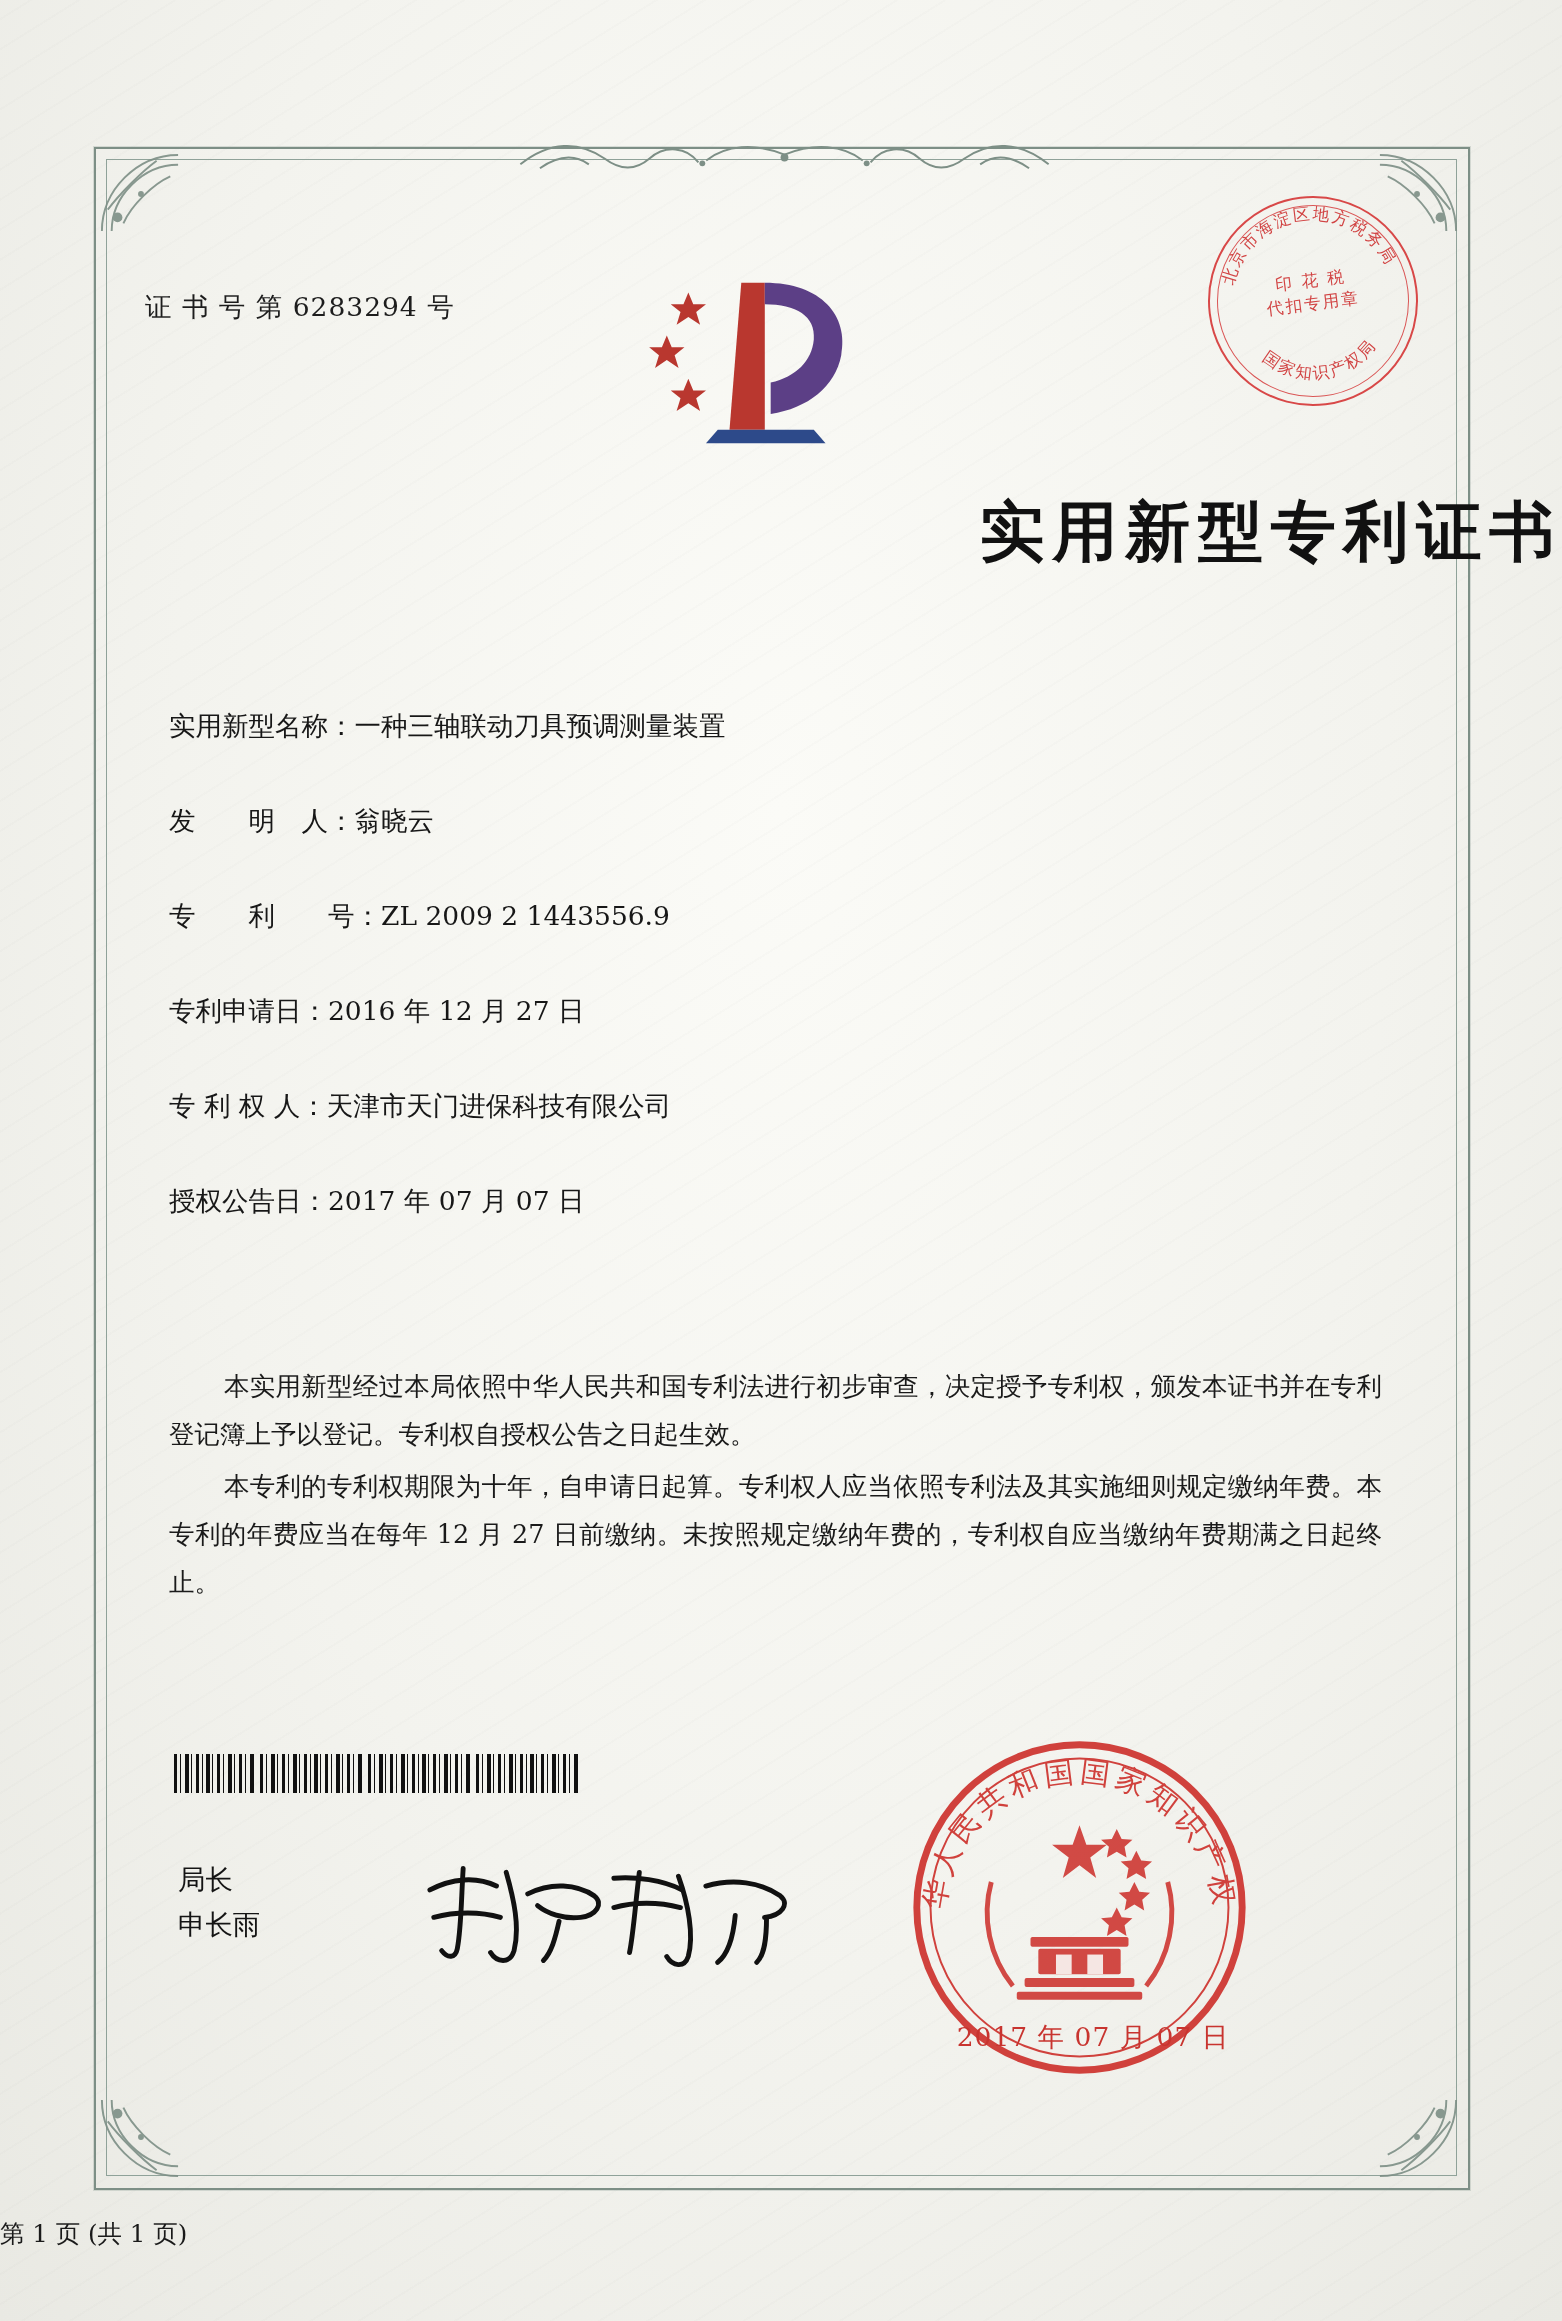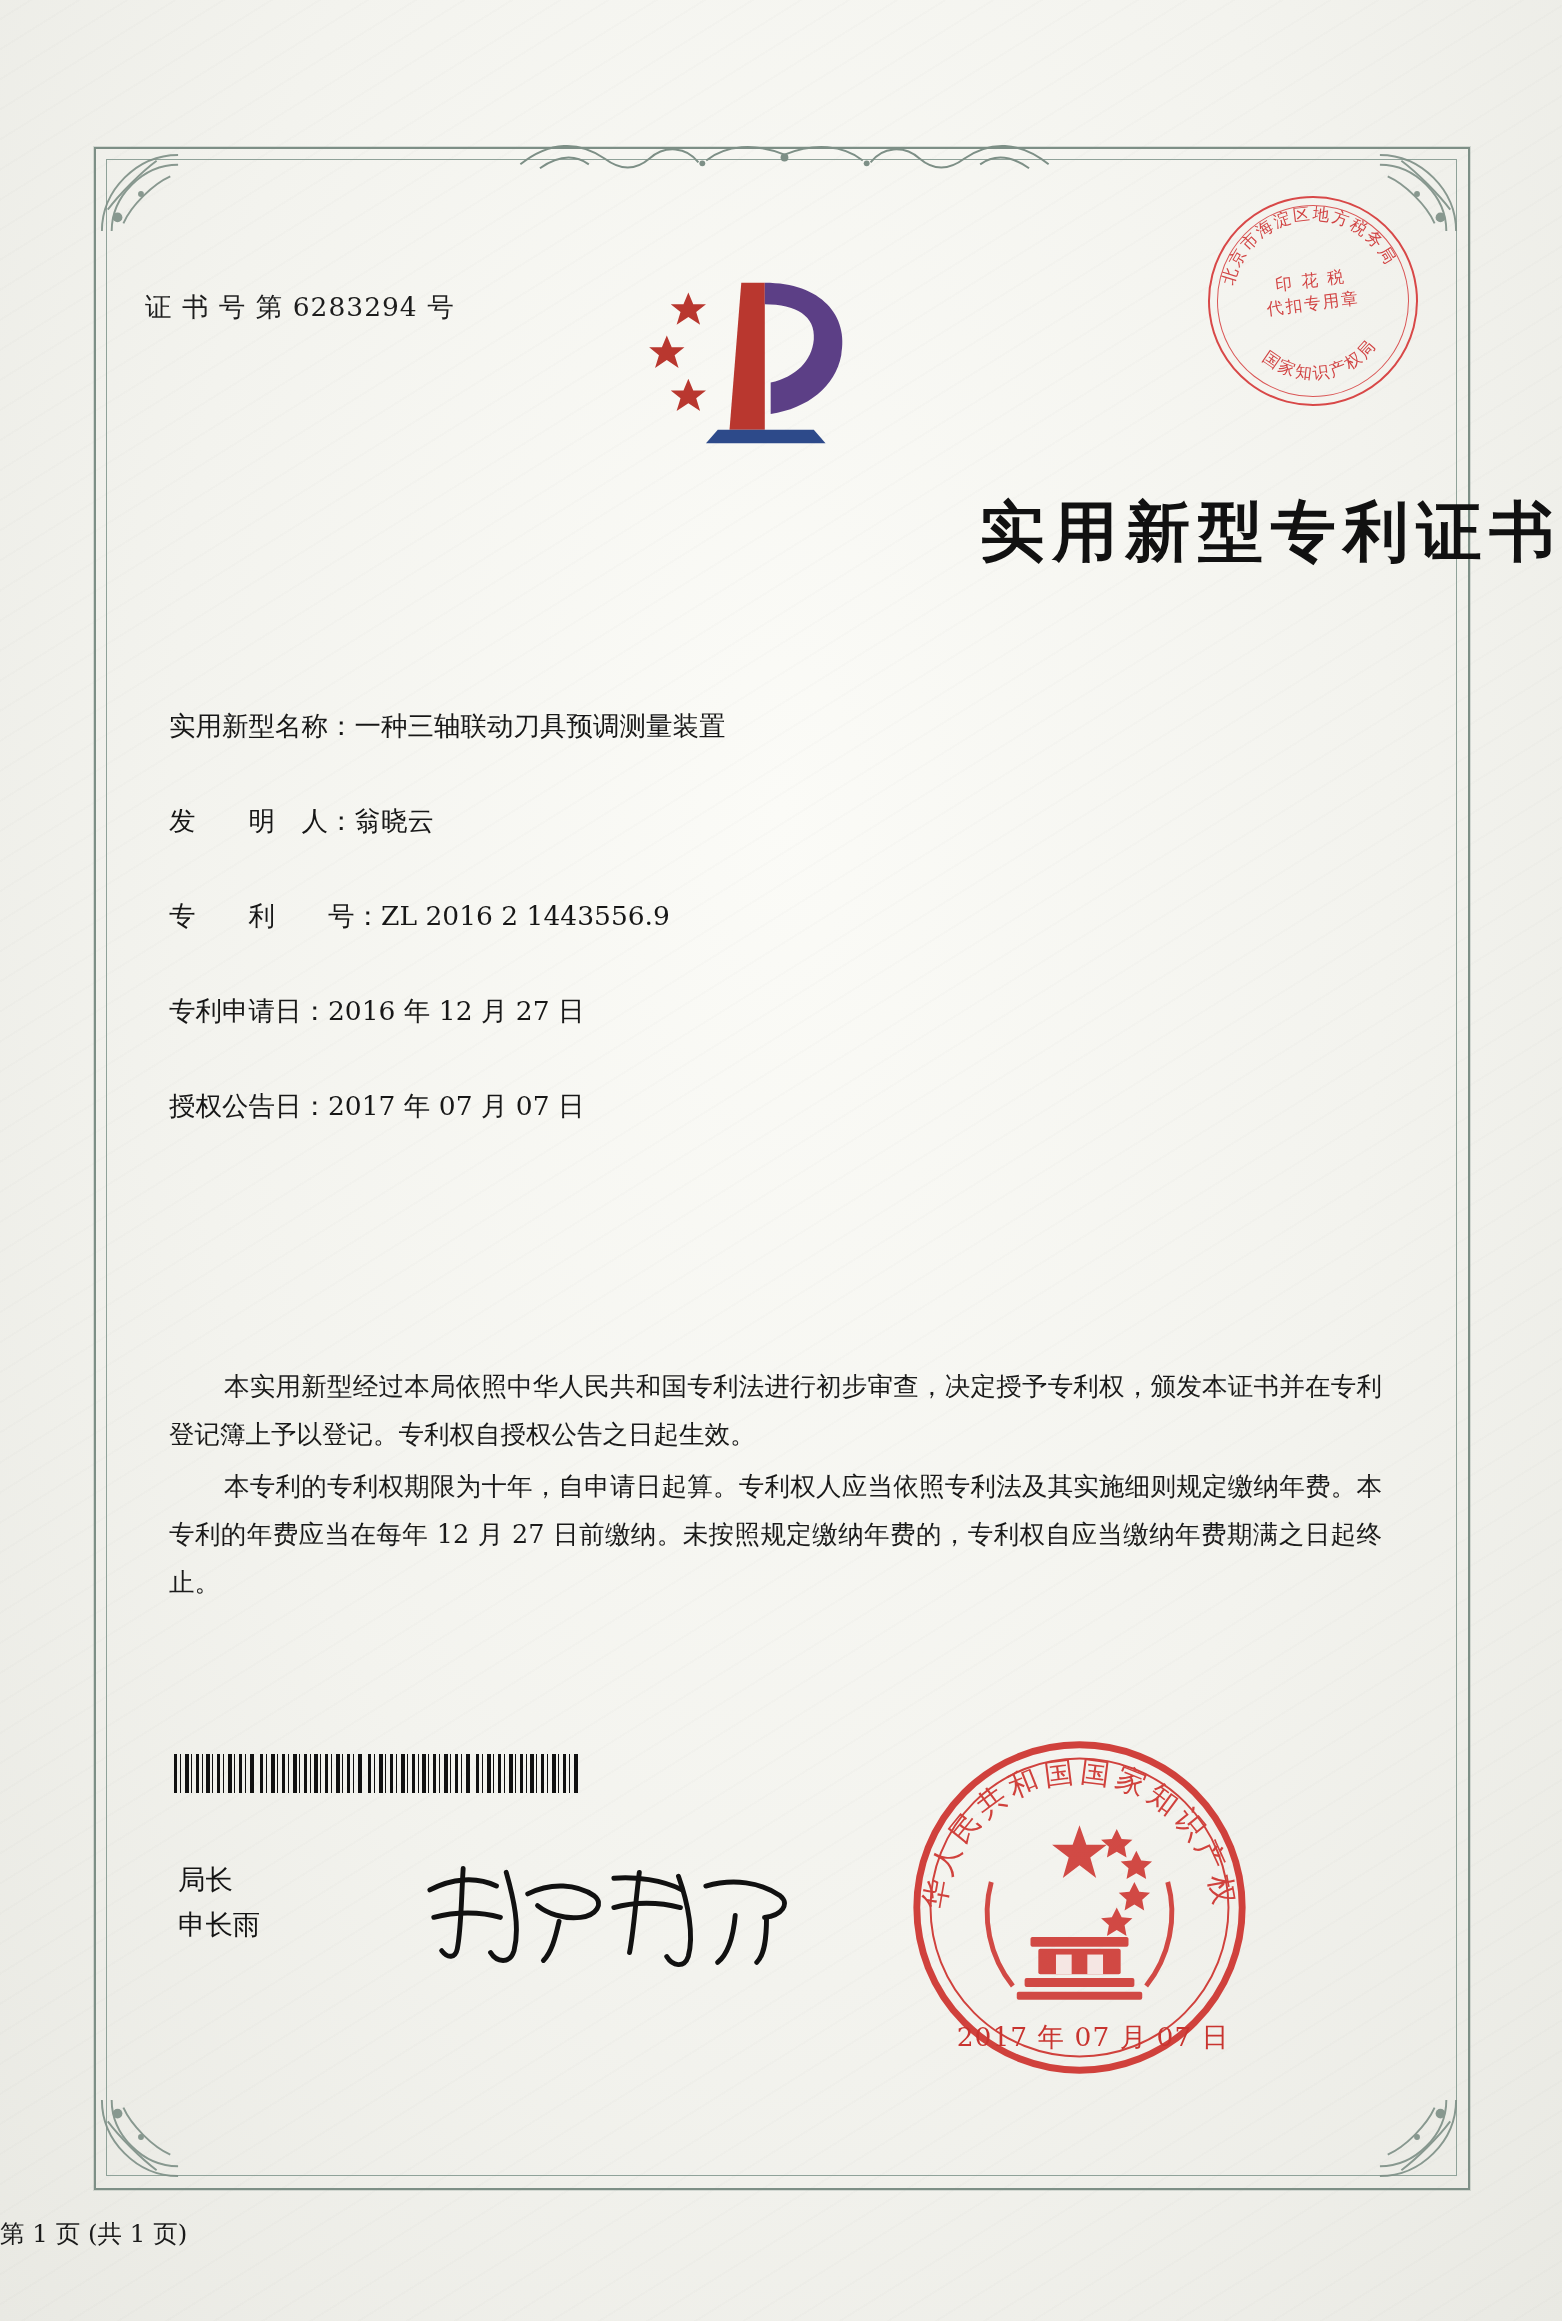--- a/index.html
+++ b/index.html
@@ -252,24 +252,27 @@
   <div class="title">实用新型专利证书</div>
 
   <div class="fields">
     <div class="field">
       <span class="lbl">实用新型名称：</span><span class="val">一种三轴联动刀具预调测量装置</span>
     </div>
     <div class="field">
       <span class="lbl">发　　明　人：</span><span class="val">翁晓云</span>
     </div>
     <div class="field">
-      <span class="lbl">专　　利　　号：</span><span class="val">ZL 2016 2 1443556.9</span>
+      <span class="lbl">专　　利　　号：</span><span class="val">ZL 2009 2 1443556.9</span>
     </div>
     <div class="field">
       <span class="lbl">专利申请日：</span><span class="val">2016 年 12 月 27 日</span>
+    </div>
+    <div class="field">
+      <span class="lbl">专 利 权 人：</span><span class="val">天津市天门进保科技有限公司</span>
     </div>
     <div class="field">
       <span class="lbl">授权公告日：</span><span class="val">2017 年 07 月 07 日</span>
     </div>
   </div>
 
   <div class="paras">
     <p>本实用新型经过本局依照中华人民共和国专利法进行初步审查，决定授予专利权，颁发本证书并在专利登记簿上予以登记。专利权自授权公告之日起生效。</p>
     <p>本专利的专利权期限为十年，自申请日起算。专利权人应当依照专利法及其实施细则规定缴纳年费。本专利的年费应当在每年 12 月 27 日前缴纳。未按照规定缴纳年费的，专利权自应当缴纳年费期满之日起终止。</p>
   </div>

